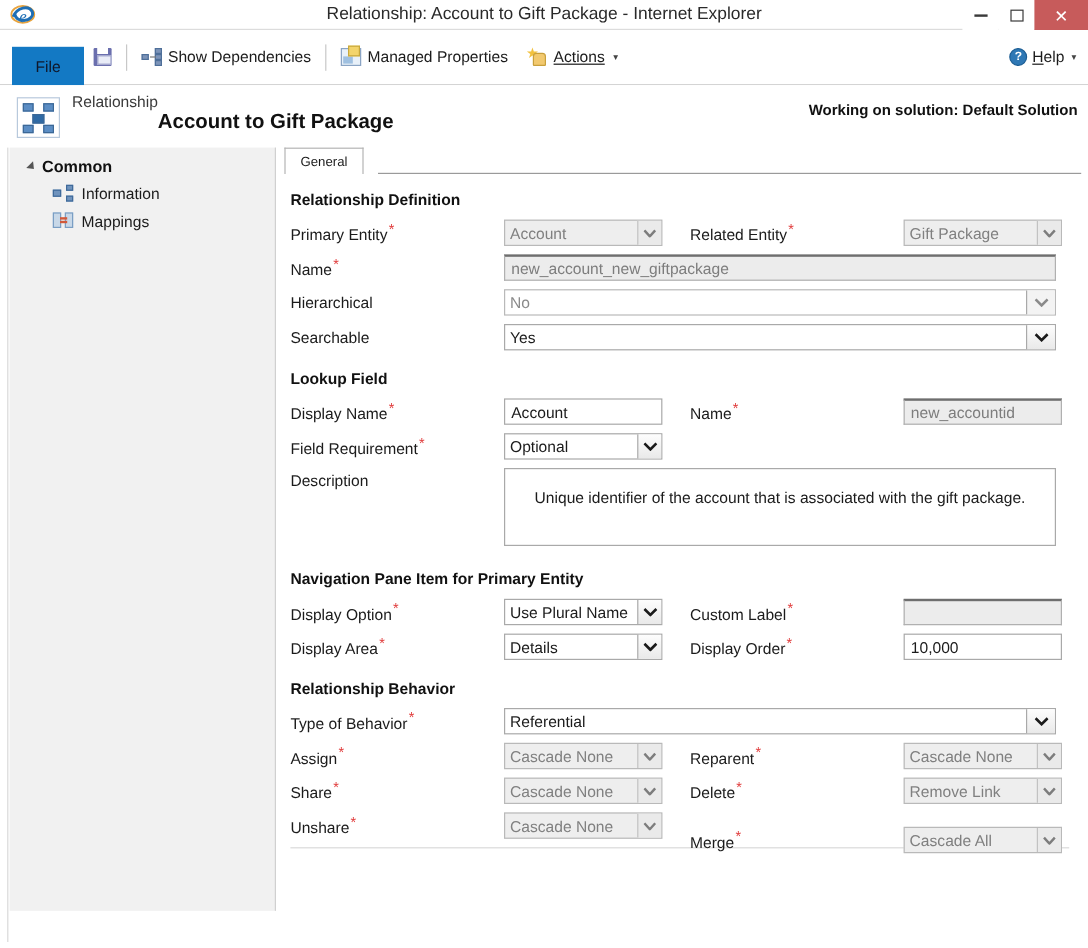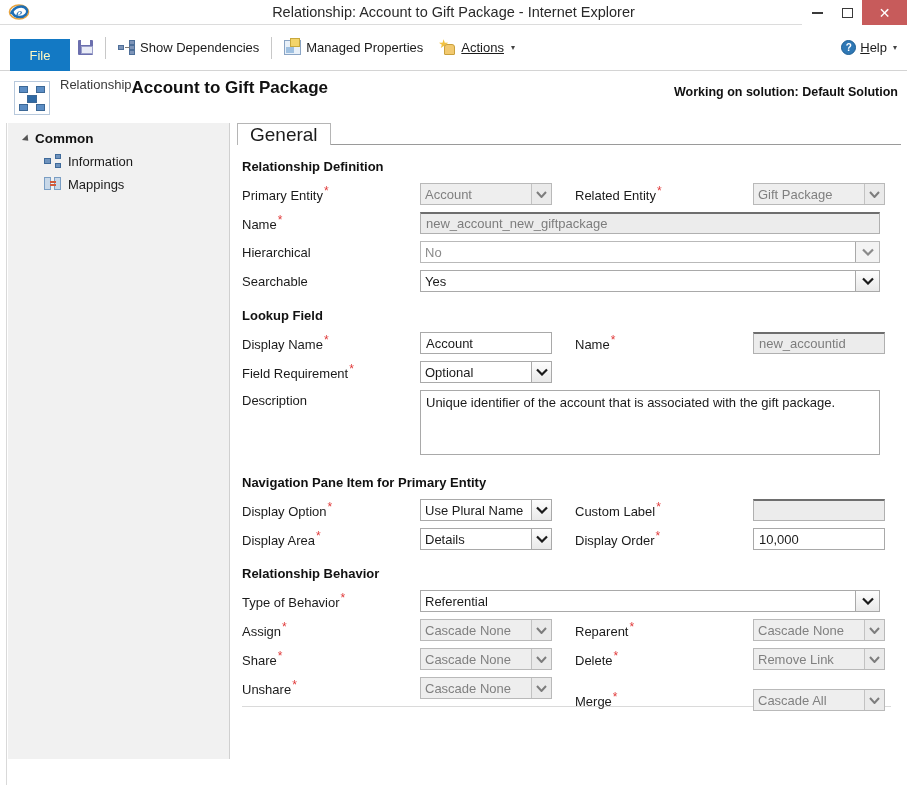--- a/index.html
+++ b/index.html
@@ -64,21 +64,21 @@
     background: #ffffff;
     border-bottom: 1px solid #d4d4d4;
     display: flex;
     align-items: center;
   }
   .file-btn {
     width: 60px; height: 32px;
     margin-left: 10px;
     margin-top: 14px;
     background: #1379c4;
-    color: #fef9c3;
+    color: #0f172a;
     font-size: 13px;
     display: flex; align-items: center; justify-content: center;
     align-self: flex-start;
     cursor: pointer;
   }
   .tool-group {
     display: flex; align-items: center;
     height: 46px;
   }
   .tool-item {
@@ -182,21 +182,21 @@
     position: absolute; display:block;
     background: #5b8dc4; border: 1px solid #3c6896;
   }
   .rel-icon i:nth-child(1){ left:4px; top:4px; width:9px; height:7px; }
   .rel-icon i:nth-child(2){ right:4px; top:4px; width:9px; height:7px; }
   .rel-icon i:nth-child(3){ left:12px; top:13px; width:10px; height:8px; background:#2f6aa5; }
   .rel-icon i:nth-child(4){ left:4px; bottom:3px; width:9px; height:7px; }
   .rel-icon i:nth-child(5){ right:4px; bottom:3px; width:9px; height:7px; }
   .hdr-text { display: flex; flex-direction: row; }
   .hdr-sub { font-size: 13px; color: #3a3a3a; line-height: 16px; }
-  .hdr-title { font-size: 17px; font-weight: bold; color: #111; line-height: 22px; margin-top: 0; }
+  .hdr-title { font-size: 17px; font-weight: bold; color: #111; line-height: 22px; margin-top: 14px; }
   .solution-note {
     position: absolute; right: 9px; top: 14px;
     font-size: 12.5px; font-weight: bold; color: #111;
   }
 
   
   .body-wrap {
     display: flex;
     height: 662px;
     position: relative;
@@ -259,21 +259,21 @@
     height: 22px;
     margin-left: 7px;
   }
   .tab {
     position: absolute; left: 0; top: 0;
     height: 22px; min-width: 66px;
     padding: 0 12px;
     border: 1px solid #b5b5b5;
     border-bottom: none;
     background: #ffffff;
-    font-size: 19px; color: #1b1b1b;
+    font-size: 11px; color: #1b1b1b;
     display: flex; align-items: center; justify-content: center;
     cursor: pointer;
     z-index: 2;
   }
   .tab-underline {
     position: absolute; left: 78px; right: 6px; bottom: 0;
     height: 1px; background: #9a9a9a;
   }
   .form-body {
     padding: 14px 10px 0 12px;
@@ -335,22 +335,22 @@
   .txt.disabled {
     background: #ececec;
     color: #7d7d7d;
     border-color: #b0b0b0;
     border-top: 2px solid #6e6e6e;
   }
   .textarea {
     border: 1px solid #a9a9a9;
     background: #ffffff;
     height: 65px;
-    padding: 4px 5px;
-    font-size: 13px; color: #1b1b1b;
+    padding: 16px 5px;
+    font-size: 13px; color: #1b1b1b; text-align: center;
   }
   .row.tall { height: auto; align-items: flex-start; }
   .row.tall .lbl { padding-top: 3px; }
 
   .right-pair { display: flex; align-items: center; margin-left: 0; }
   .rlbl {
     font-size: 13px; color: #1b1b1b;
     width: 178px; flex: 0 0 auto; white-space: nowrap;
   }
 

